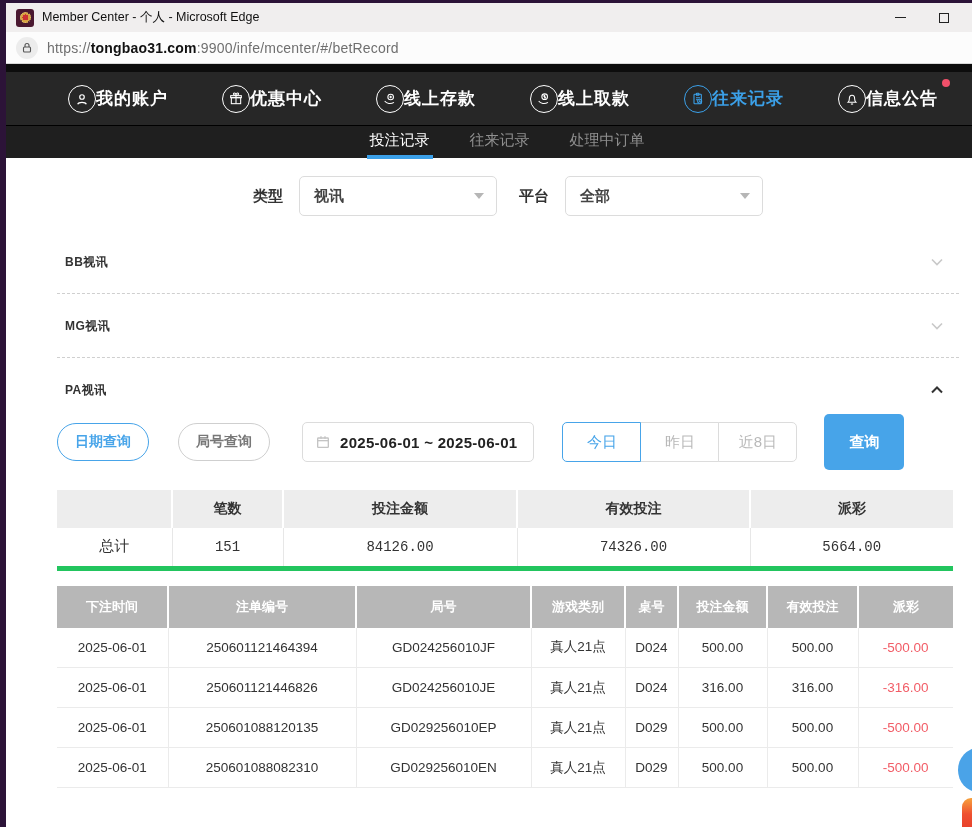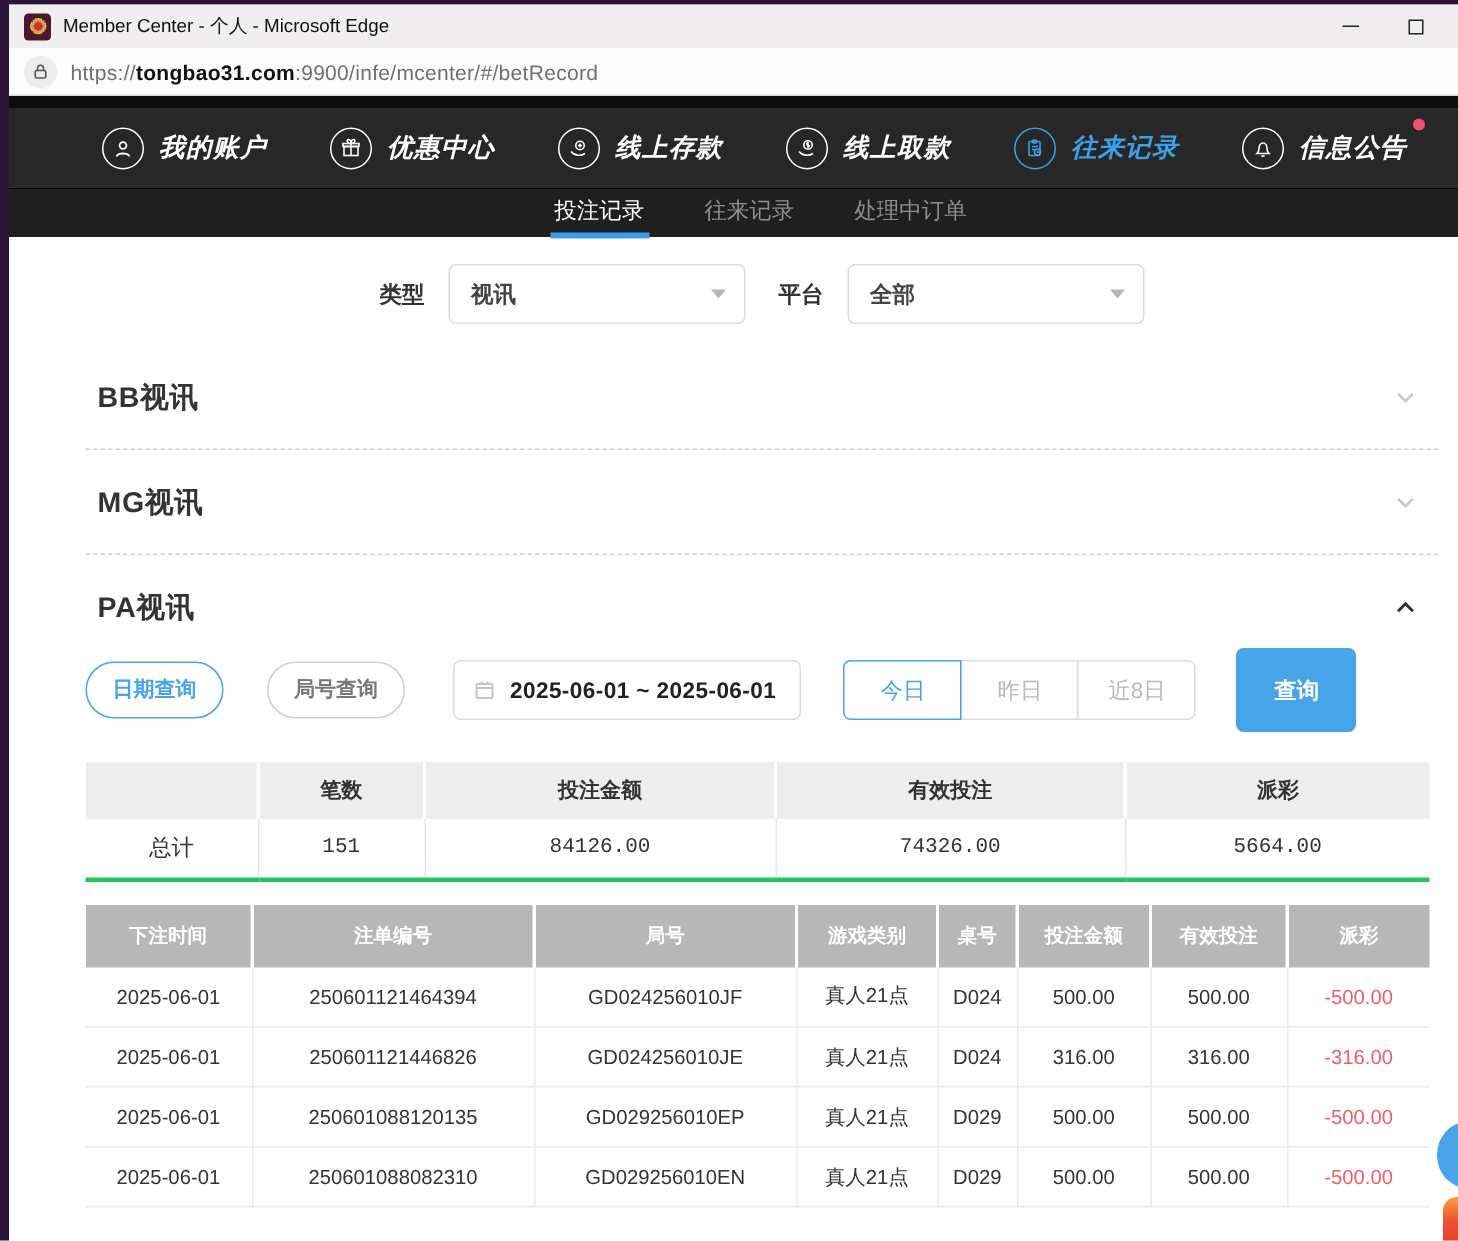--- a/index.html
+++ b/index.html
@@ -43,21 +43,21 @@
   }
   .url-text { font-size:14px; color:#6f6f6f; letter-spacing:.2px; }
   .url-text b { color:#111; font-weight:700; }
 
   
   .page-topstrip { height:8px; background:#0d0d0d; }
   .mainnav {
     height:53px; background:#272727; display:flex; align-items:center;
     justify-content:space-between; padding:0 34px 0 62px;
   }
-  .nav-item { display:flex; align-items:center; gap:10px; color:#fff; cursor:pointer; position:relative;font-style:italic; }
+  .nav-item { display:flex; align-items:center; color:#fff; cursor:pointer; position:relative; }
   .nav-item .nav-label { font-size:17px; font-weight:600; letter-spacing:1px; }
   .nav-icon-circle {
     width:28px; height:28px; border-radius:50%; border:1.6px solid #fff;
     display:flex; align-items:center; justify-content:center;
   }
   .nav-item.active { color:#3ba0e8; }
   .nav-item.active .nav-icon-circle { border-color:#3ba0e8; }
   .nav-item svg { stroke:#fff; }
   .nav-item.active svg { stroke:#3ba0e8; }
   .nav-badge {
@@ -91,21 +91,21 @@
     width:0; height:0; border-left:5px solid transparent; border-right:5px solid transparent;
     border-top:6px solid #b6b6b6;
   }
 
   .section { border-bottom:1px dashed #cfcfcf; }
   .section:last-of-type { border-bottom:none; }
   .section-head {
     display:flex; align-items:center; justify-content:space-between;
     padding:22px 12px 21px 8px; cursor:pointer;
   }
-  .section-title { font-size:19px; font-weight:700; color:#333; letter-spacing:.5px; }
+  .section-title { font-size:12px; font-weight:700; color:#333; letter-spacing:.5px; }
 
   
   .pa-controls { display:flex; align-items:center; margin:2px 0 20px;gap:16px; }
   .pill-btn {
     height:38px; padding:0 17px; border-radius:19px; border:1px solid #cfcfcf;
     background:#fff; color:#777; font-size:14px; font-weight:600;
     display:flex; align-items:center; cursor:pointer; margin-right:13px;
   }
   .pill-btn.active { border-color:#47a4e9; color:#47a4e9; }
   .date-input {
@@ -134,21 +134,21 @@
   td, th { text-align:center; overflow:hidden; white-space:nowrap; }
 
   .summary-table { margin-bottom:15px;font-family:Liberation Mono, monospace; }
   .summary-table th {
     background:#ededed; height:38px; font-size:14px; font-weight:700; color:#333;
     border-right:2px solid #fff;
   }
   .summary-table th:last-child { border-right:none; }
   .summary-table td {
     height:40px; font-size:14px; color:#333; background:#fff;
-    border-right:1px solid #e7e7e7; border-bottom:3px solid #22c55e;
+    border-right:1px solid #e7e7e7; border-bottom:5px solid #22c55e;
   }
   .summary-table td:last-child { border-right:none; }
   .summary-table td:first-child { font-size:15px; }
 
   .detail-table th {
     background:#b7b7b7; height:42px; font-size:13px; font-weight:700; color:#fff;
     border-right:2px solid #fff;
   }
   .detail-table th:last-child { border-right:none; }
   .detail-table td {

